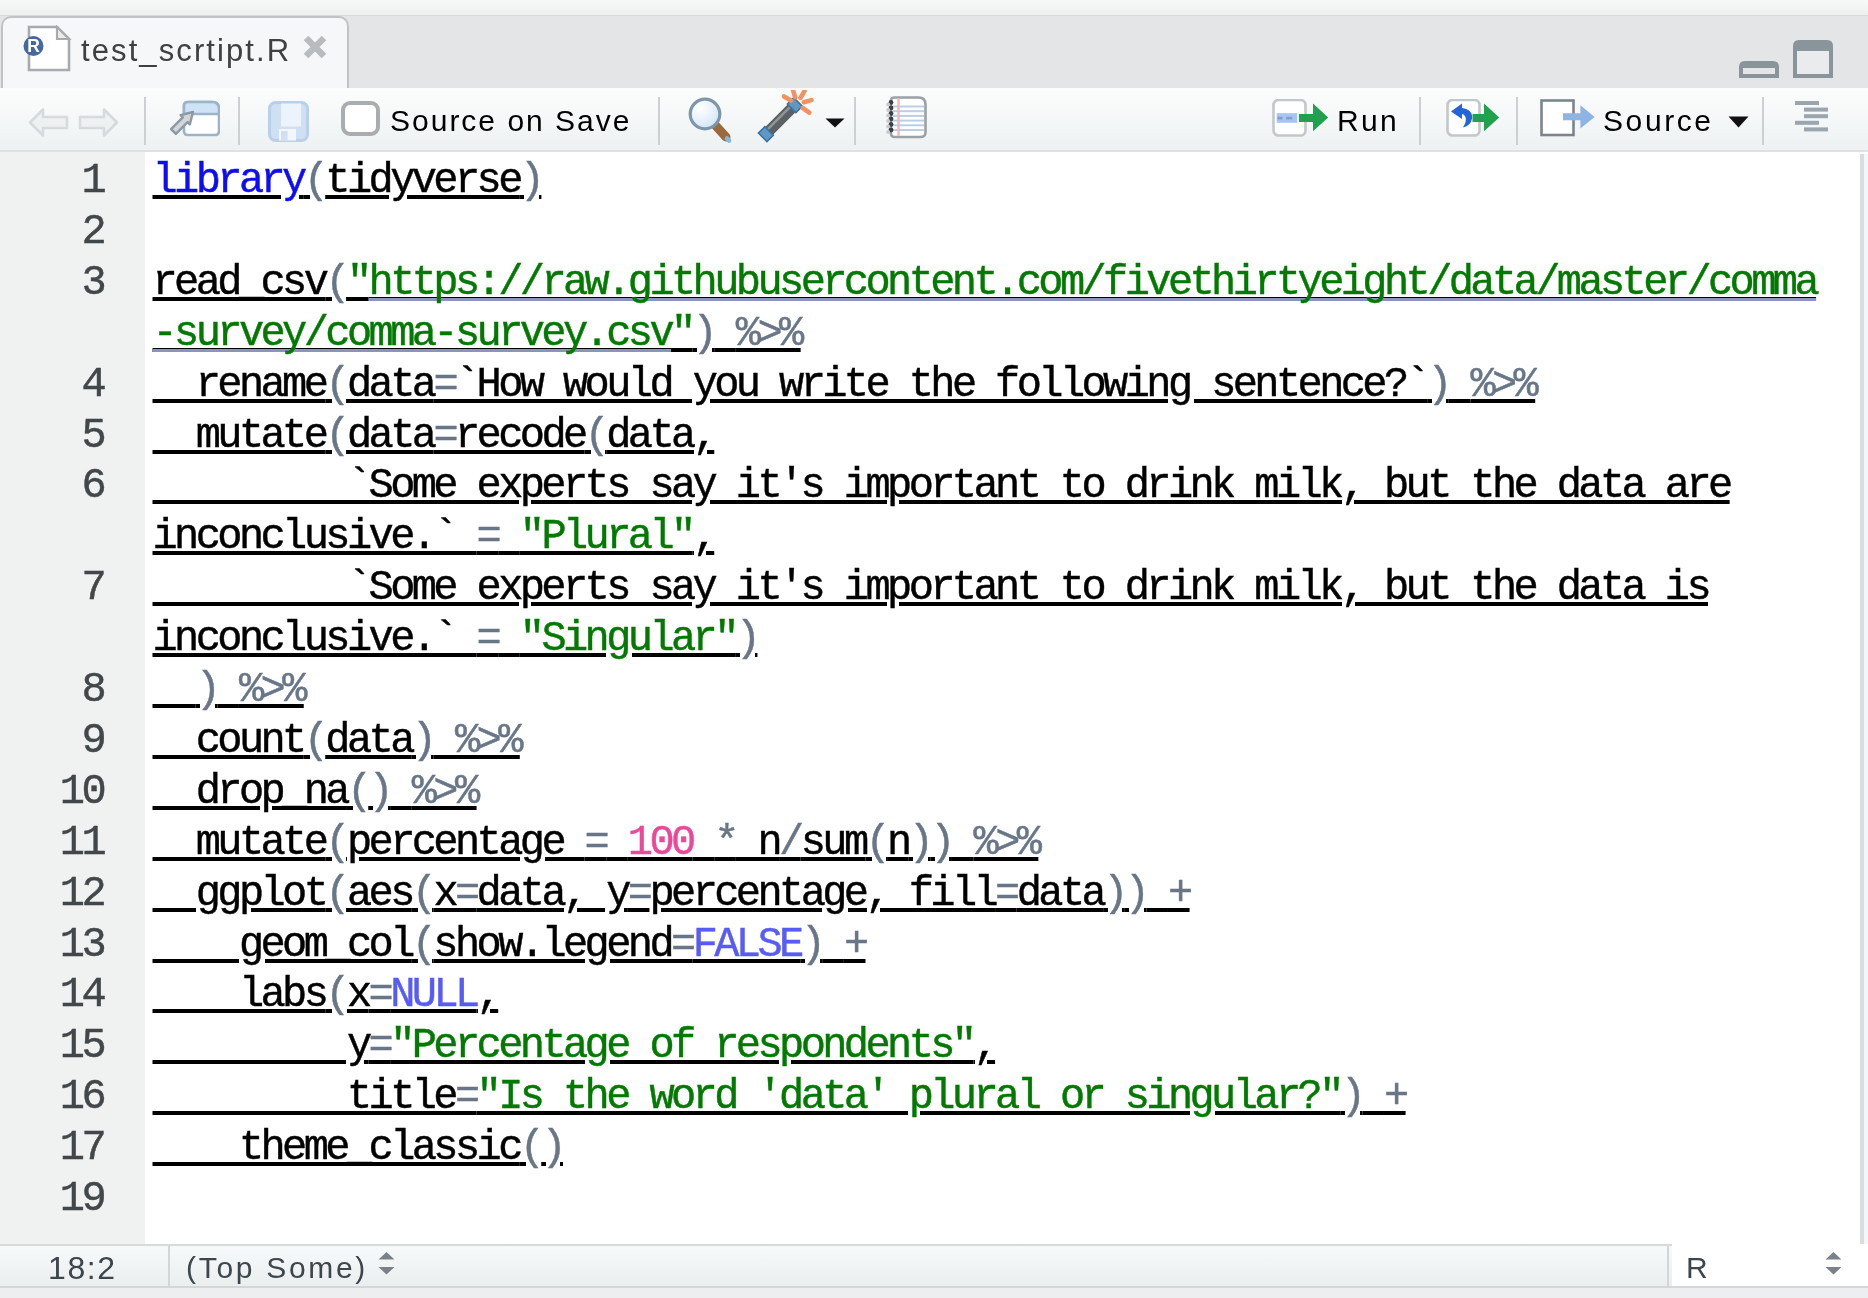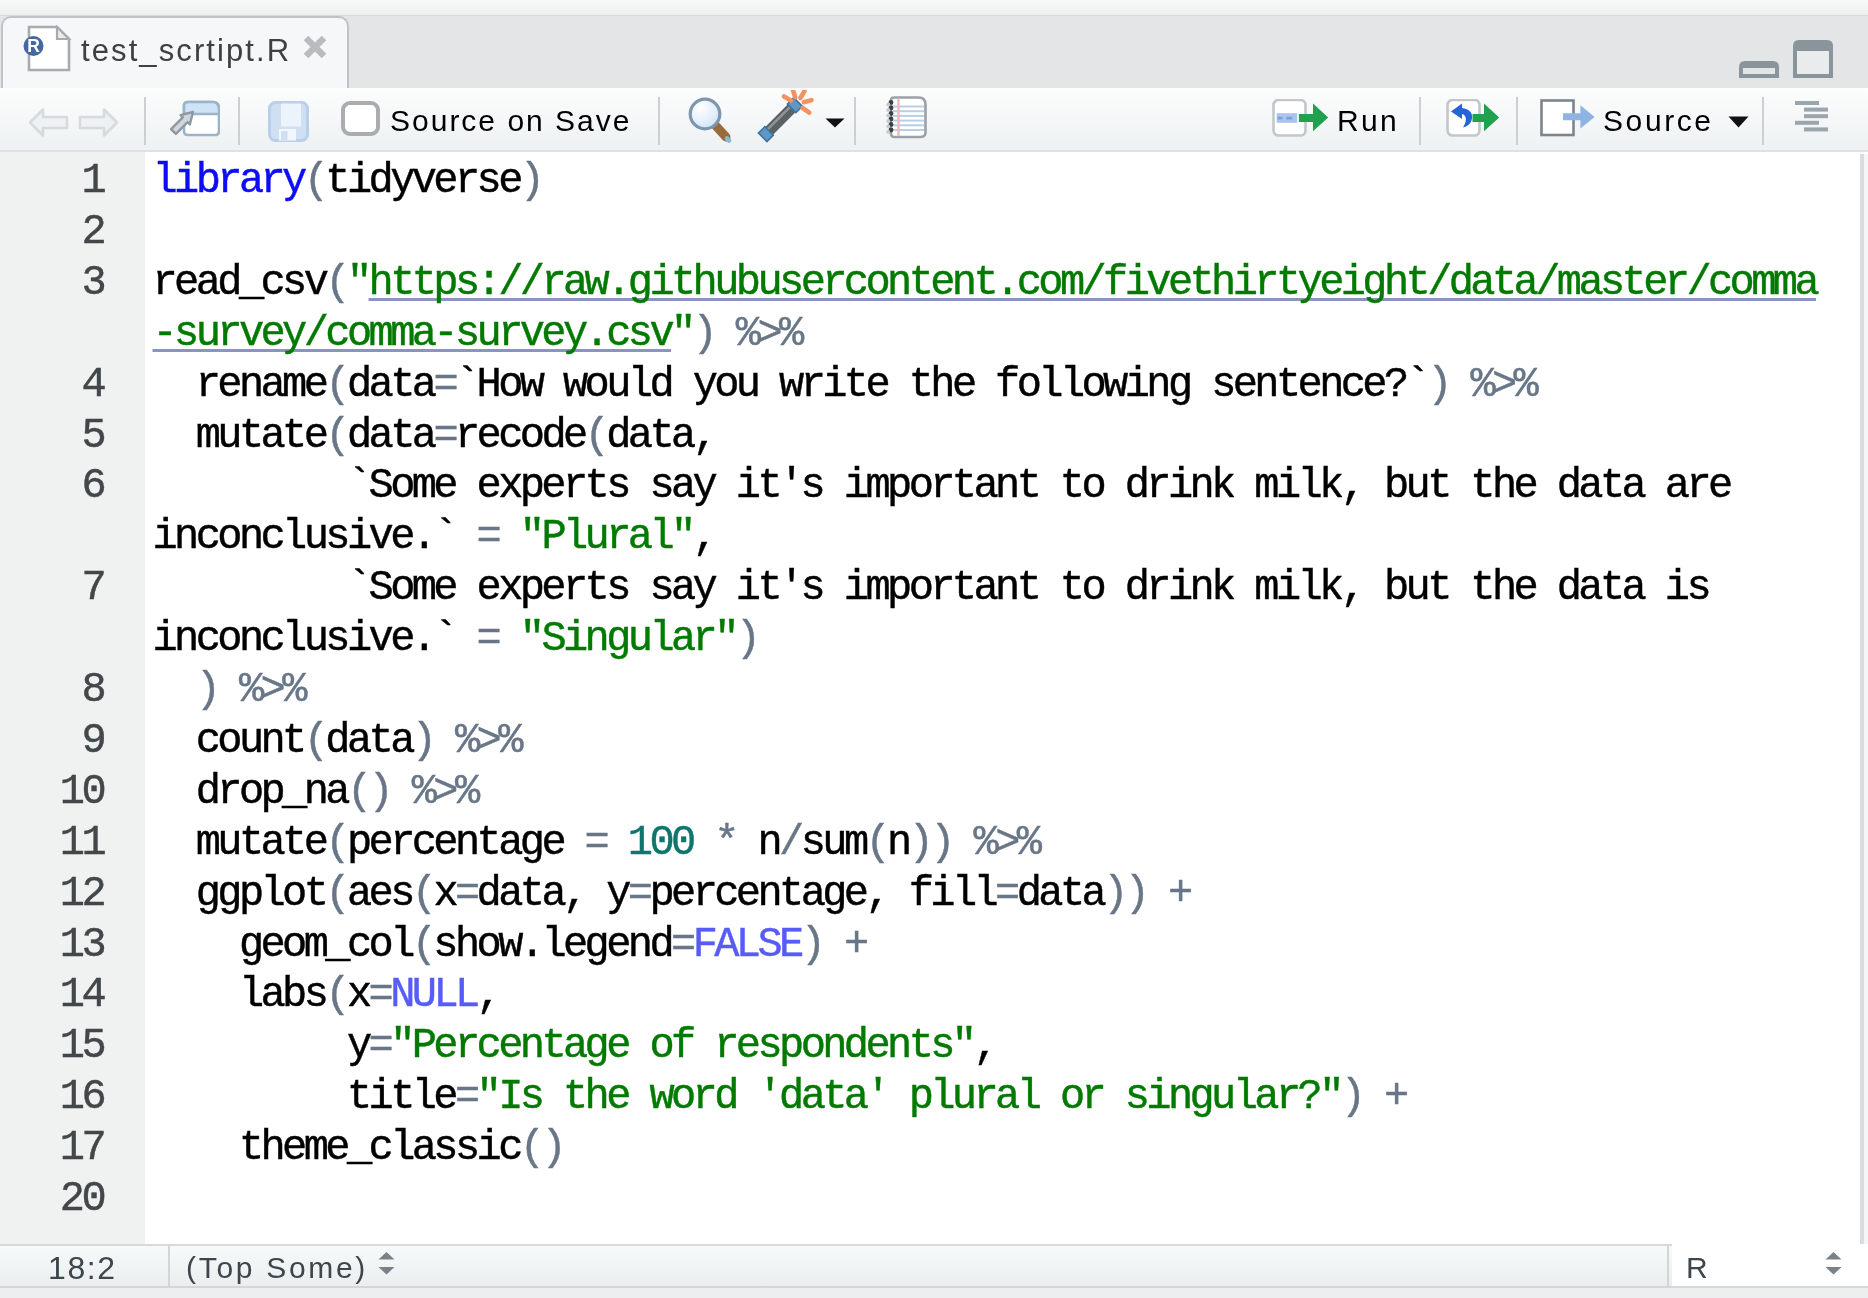--- a/index.html
+++ b/index.html
@@ -21,27 +21,27 @@
 #checkbox { position:absolute; left:341px; top:13px; width:39px; height:35px;
   background:#fff; border:4px solid #a9adaf; border-radius:9px; }
 
 #editor { left:0; top:152px; width:1868px; height:1092px; background:#fff; }
 #gutter { position:absolute; left:0; top:0; width:145px; height:1092px; background:#f0f1f1; }
 .gr { position:absolute; left:0; width:103px; height:50.9px; line-height:50.9px;
   text-align:right; color:#42474a; font-family:"Liberation Mono",monospace;
   font-size:42px; letter-spacing:-3.6px; -webkit-text-stroke:0.45px currentColor; }
 .cr { position:absolute; left:152.5px; height:50.9px; line-height:50.9px;
   white-space:pre; color:#000; font-family:"Liberation Mono",monospace;
-  font-size:42px; letter-spacing:-3.6px; -webkit-text-stroke:0.45px currentColor; }
+  font-size:42px; letter-spacing:-3.6px;text-decoration:underline; -webkit-text-stroke:0.45px currentColor; }
 .kw { color:#0d0df5; }
 .st { color:#027a02; }
 .stu { text-decoration:underline; text-decoration-color:#8a94bc;
   text-decoration-thickness:3px; text-underline-offset:4px; text-decoration-skip-ink:none; }
 .op { color:#687687; }
-.nu { color:#0f766e; }
+.nu { color:#ec4899; }
 .cl { color:#585cf6; }
 
 #statusbar { left:0; top:1244px; width:1672px; height:42px;
   background:linear-gradient(180deg,#f7fafa,#eaeeee); border-top:2px solid #d7dadb;
   color:#3d464c; }
 #statusbar .txt { position:absolute; top:5px; font-size:30px; }
 .ssep { position:absolute; top:0; width:2px; height:40px; background:#d3d6d7; }
 #bottomstrip { left:0; top:1286px; width:1868px; height:12px; background:#eceeef;
   border-top:2px solid #d4d7d8; }
 </style></head>
@@ -203,21 +203,21 @@
 <div class="gr" style="top:665.0px">8</div>
 <div class="gr" style="top:715.9px">9</div>
 <div class="gr" style="top:766.8px">10</div>
 <div class="gr" style="top:817.7px">11</div>
 <div class="gr" style="top:868.6px">12</div>
 <div class="gr" style="top:919.5px">13</div>
 <div class="gr" style="top:970.4px">14</div>
 <div class="gr" style="top:1021.3px">15</div>
 <div class="gr" style="top:1072.2px">16</div>
 <div class="gr" style="top:1123.1px">17</div>
-<div class="gr" style="top:1174.0px">20</div>
+<div class="gr" style="top:1174.0px">19</div>
 <div class="cr" style="top:156.0px"><span class="kw">library</span><span class="op">(</span>tidyverse<span class="op">)</span></div>
 <div class="cr" style="top:206.9px"></div>
 <div class="cr" style="top:257.8px">read_csv<span class="op">(</span><span class="st">"</span><span class="st stu">https://raw.githubusercontent.com/fivethirtyeight/data/master/comma</span></div>
 <div class="cr" style="top:308.7px"><span class="st stu">-survey/comma-survey.csv</span><span class="st">"</span><span class="op">)</span> <span class="op">%&gt;%</span></div>
 <div class="cr" style="top:359.6px">  rename<span class="op">(</span>data<span class="op">=</span>`How would you write the following sentence?`<span class="op">)</span> <span class="op">%&gt;%</span></div>
 <div class="cr" style="top:410.5px">  mutate<span class="op">(</span>data<span class="op">=</span>recode<span class="op">(</span>data,</div>
 <div class="cr" style="top:461.4px">         `Some experts say it's important to drink milk, but the data are</div>
 <div class="cr" style="top:512.3px">inconclusive.` <span class="op">=</span> <span class="st">"Plural"</span>,</div>
 <div class="cr" style="top:563.2px">         `Some experts say it's important to drink milk, but the data is</div>
 <div class="cr" style="top:614.1px">inconclusive.` <span class="op">=</span> <span class="st">"Singular"</span><span class="op">)</span></div>

